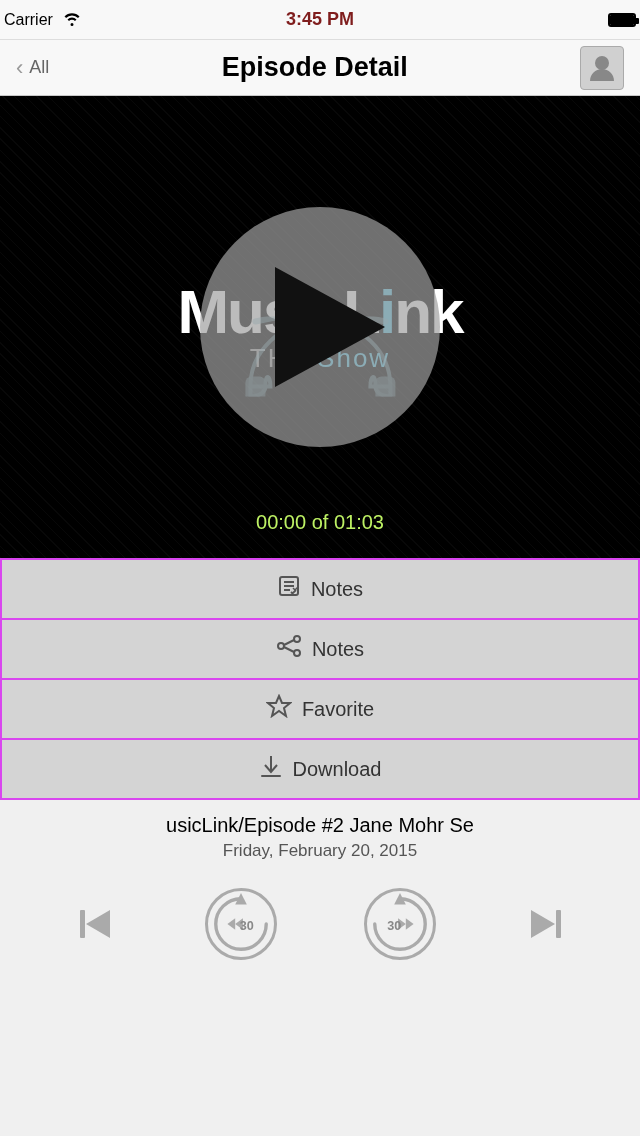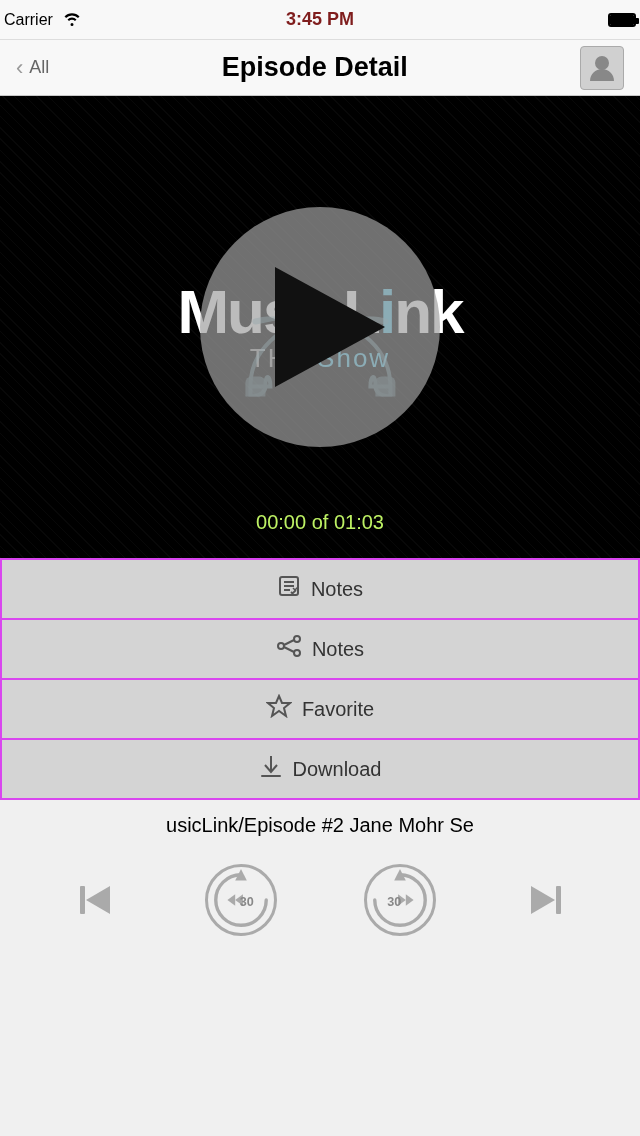--- a/index.html
+++ b/index.html
@@ -389,20 +389,21 @@
         <line x1="12" y1="3" x2="12" y2="18"></line>
         <polyline points="6,12 12,19 18,12"></polyline>
       </svg>
     </span>
     <span>Download</span>
   </div>
 </div>
 
 <div id="episode-info">
   <div class="episode-title">usicLink/Episode #2 Jane Mohr Se</div>
+  <div class="episode-date">Friday, February 20, 2015</div>
 </div>
 
 <div id="playback-controls">
 
   <div class="ctrl-btn">
     <svg width="44" height="44" viewBox="0 0 44 44" class="ctrl-icon">
       <rect x="6" y="8" width="5" height="28" rx="1" fill="#aaa"></rect>
       <polygon points="36,8 36,36 12,22" fill="#aaa"></polygon>
     </svg>
   </div>

